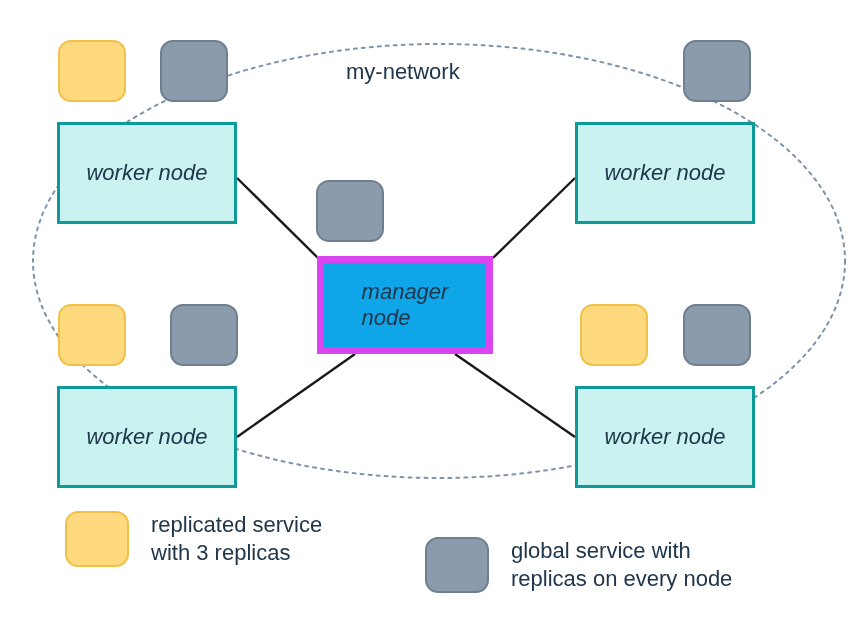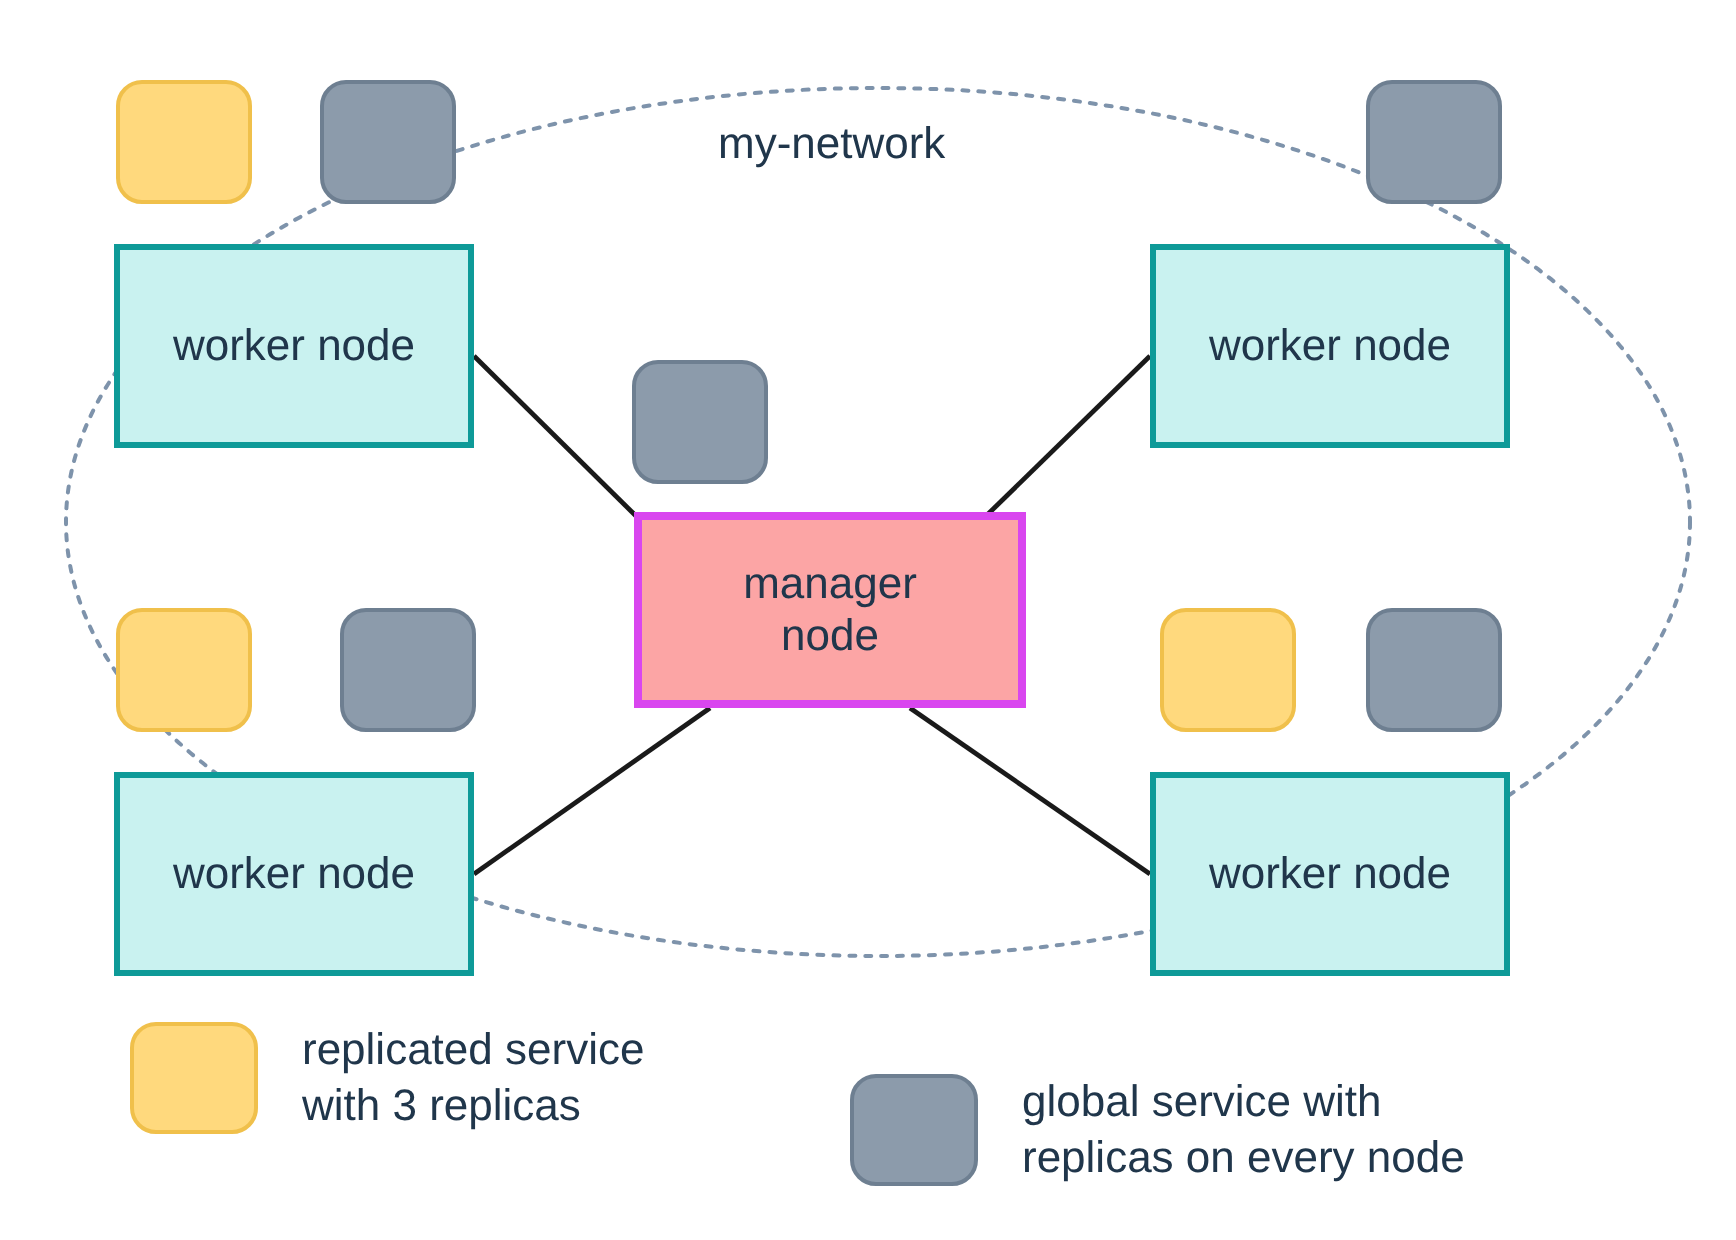--- a/index.html
+++ b/index.html
@@ -23,36 +23,36 @@
     top: 0;
     width: 868px;
     height: 620px;
   }
   .node-box {
     position: absolute;
     box-sizing: border-box;
     display: flex;
     align-items: center;
     justify-content: center;
-    text-align: center;
     line-height: 1.18;
     color: #20364b;
     font-size: 22px;
     white-space: pre-line;
+    font-style: italic;
   }
   .worker-node {
     background: #c9f2f0;
     border: 3px solid #0e9a98;
     width: 180px;
     height: 102px;
   }
   .manager-node {
-    background: #fca5a5;
-    border: 4px solid #d946ef;
-    width: 196px;
+    background: #0ea5e9;
+    border: 7px solid #d946ef;
+    width: 176px;
     height: 98px;
   }
   .service-chip {
     position: absolute;
     box-sizing: border-box;
     border-radius: 13px;
   }
   .service-replicated {
     background: #ffd97d;
     border: 2px solid #f0c04b;
@@ -95,21 +95,21 @@
   <svg id="diagram-svg" viewBox="0 0 868 620" xmlns="http://www.w3.org/2000/svg">
     <ellipse cx="439" cy="261" rx="406" ry="217" fill="none" stroke="#7e93ab" stroke-width="2" stroke-dasharray="3 5" stroke-linecap="round"></ellipse>
     <g stroke="#1a1a1a" stroke-width="2.4" fill="none">
       <line x1="237" y1="178" x2="318" y2="258"></line>
       <line x1="493" y1="258" x2="575" y2="178"></line>
       <line x1="355" y1="354" x2="237" y2="437"></line>
       <line x1="455" y1="354" x2="575" y2="437"></line>
     </g>
   </svg>
 
-  <div class="net-label" style="left:359px; top:59px;text-align:center;">my-network</div>
+  <div class="net-label" style="left:346px; top:59px;text-align:center;">my-network</div>
 
   <div class="service-chip service-replicated" style="left:58px; top:40px; width:68px; height:62px;"></div>
   <div class="service-chip service-global" style="left:160px; top:40px; width:68px; height:62px;"></div>
 
   <div class="service-chip service-global" style="left:683px; top:40px; width:68px; height:62px;"></div>
 
   <div class="service-chip service-global" style="left:316px; top:180px; width:68px; height:62px;"></div>
 
   <div class="service-chip service-replicated" style="left:58px; top:304px; width:68px; height:62px;"></div>
   <div class="service-chip service-global" style="left:170px; top:304px; width:68px; height:62px;"></div>

